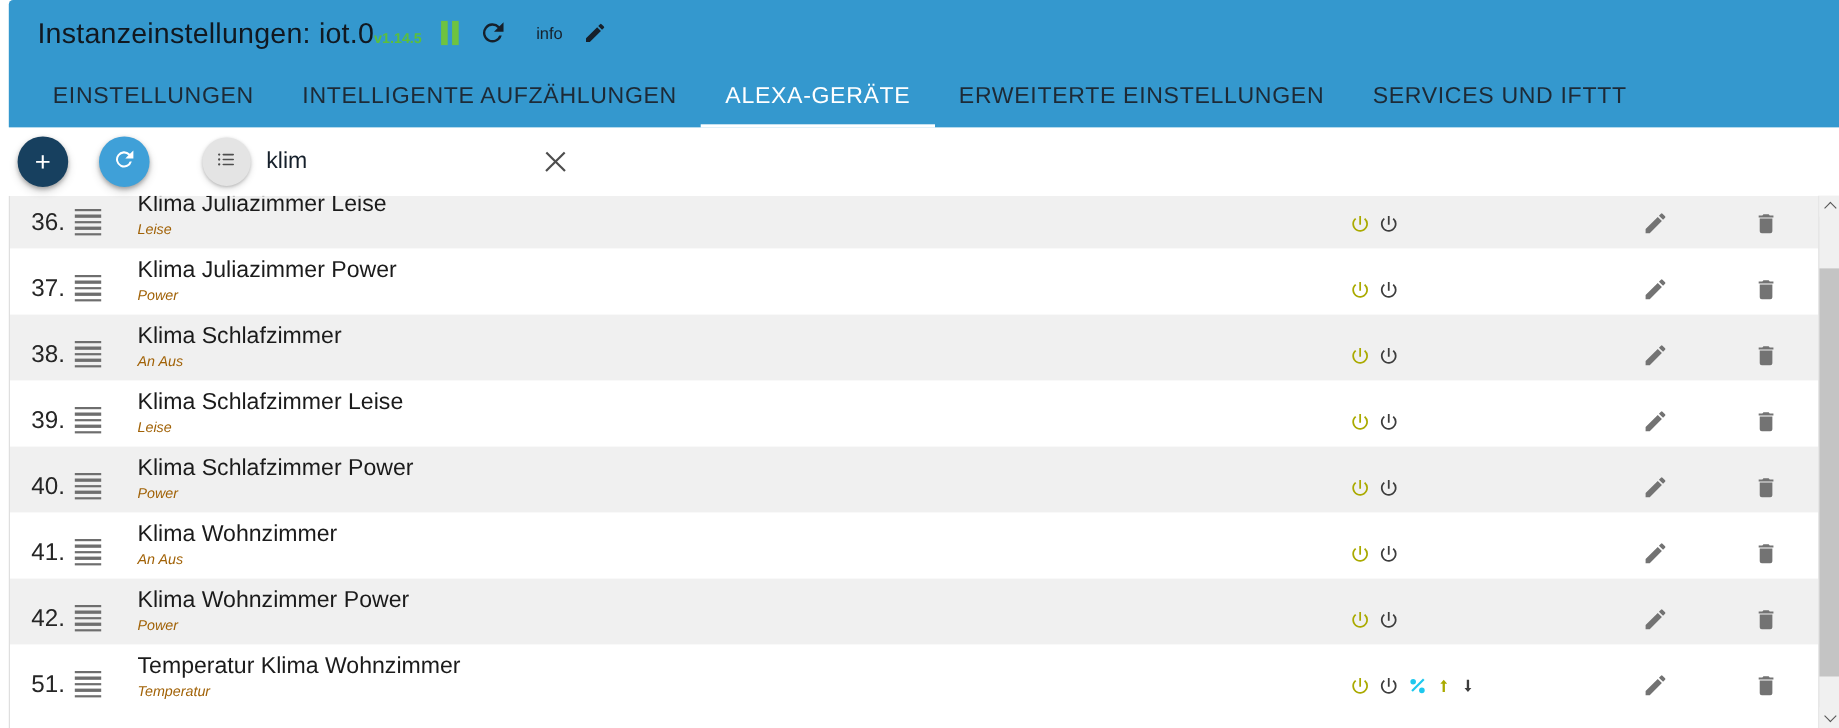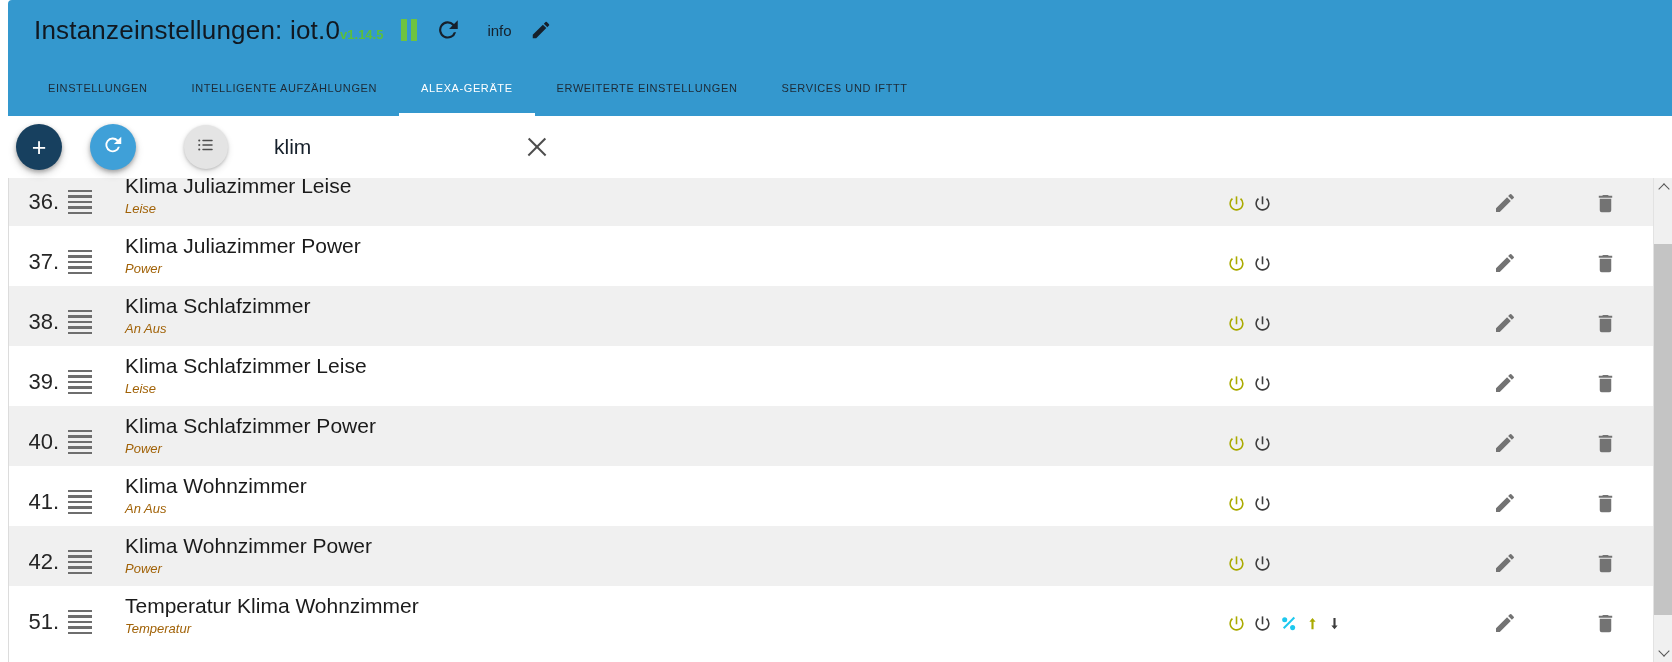--- a/index.html
+++ b/index.html
@@ -68,21 +68,21 @@
     background: #3498ce;
     display: flex;
     align-items: flex-start;
     padding-left: 18px;
   }
   .tab {
     height: 56px;
     display: flex;
     align-items: center;
     padding: 0 22px;
-    font-size: 11px;
+    font-size: 21px;
     letter-spacing: .6px;
     color: #1d2a36;
     cursor: pointer;
     white-space: nowrap;
     position: relative;
   }
   .tab.active { color: #ffffff; }
   .tab.active::after {
     content: "";
     position: absolute;
@@ -124,21 +124,20 @@
   }
   .search-input {
     border: none;
     outline: none;
     font-size: 21px;
     color: #16202b;
     background: transparent;
     font-family: "Liberation Sans", sans-serif;
     width: 250px;
     padding: 0;
-    margin-left: 32px;
   }
   .clear-x {
     width: 26px; height: 26px;
     position: relative;
     cursor: pointer;
     flex: 0 0 auto;
   }
   .clear-x::before, .clear-x::after {
     content: ""; position: absolute; left: 1px; top: 12px;
     width: 24px; height: 2.4px; background: #4d4d4d;

